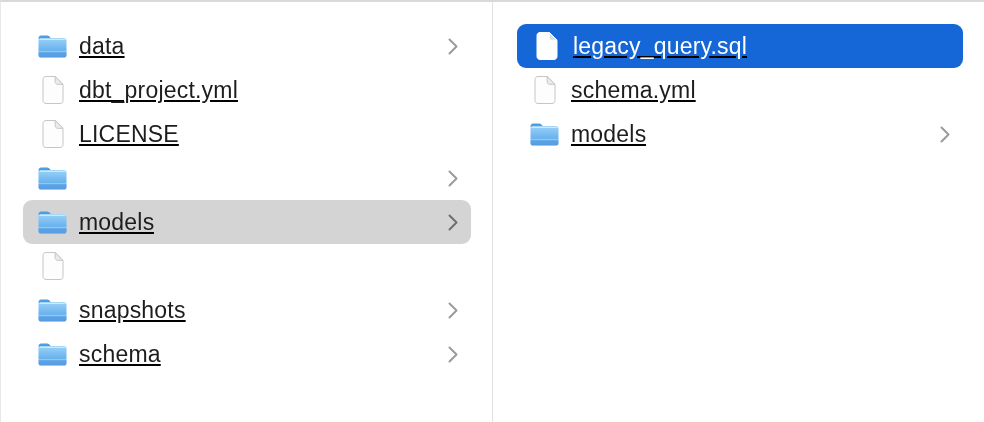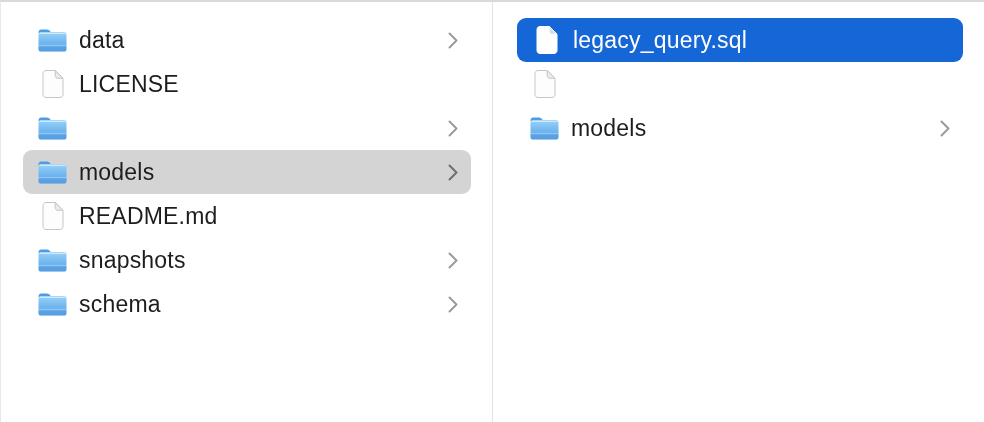--- a/index.html
+++ b/index.html
@@ -2,21 +2,21 @@
 <html><head>
 <meta charset="utf-8">
 <style>
   html,body{margin:0;padding:0;background:#ffffff;}
   .finder{
     width:984px;height:422px;box-sizing:border-box;
     border-top:2px solid #d9d9d9;border-left:1px solid #e8e8e8;
     display:flex;background:#ffffff;overflow:hidden;
     font-family:"Liberation Sans","DejaVu Sans",sans-serif;
   }
-  .column{width:491px;box-sizing:border-box;padding-top:16px;background:#ffffff;}
+  .column{width:491px;box-sizing:border-box;padding-top:22px;background:#ffffff;text-decoration:underline;}
   .divider{width:1px;background:#e2e2e2;height:100%;}
   .row{
     height:44px;box-sizing:border-box;
     margin:0 21px 0 22px;padding:0 12px 0 14px;
     border-radius:9px;display:flex;align-items:center;
     background:transparent;
   }
   .row.sel-inactive{background:#d4d4d4;}
   .row.sel-active{background:#1566d6;margin-left:24px;}
   .icon-slot{width:31px;height:32px;display:flex;align-items:center;justify-content:center;flex:0 0 31px;}
@@ -67,20 +67,30 @@
   </svg>
         </span>
   </div>
       <div class="row sel-none">
     <span class="icon-slot">
           <svg width="24" height="30" viewBox="0 0 24 30">
     <path class="doc-body" d="M2 4.5 C2 2.8 3.3 1.5 5 1.5 H14.2 L22 9.3 V25.5 C22 27.2 20.7 28.5 19 28.5 H5 C3.3 28.5 2 27.2 2 25.5 Z"></path>
     <path class="doc-fold" d="M14.2 1.5 L22 9.3 H16.7 C15.3 9.3 14.2 8.2 14.2 6.8 Z"></path>
   </svg>
         </span>
+    <span class="label">dbt_project.yml</span>
+
+  </div>
+      <div class="row sel-none">
+    <span class="icon-slot">
+          <svg width="24" height="30" viewBox="0 0 24 30">
+    <path class="doc-body" d="M2 4.5 C2 2.8 3.3 1.5 5 1.5 H14.2 L22 9.3 V25.5 C22 27.2 20.7 28.5 19 28.5 H5 C3.3 28.5 2 27.2 2 25.5 Z"></path>
+    <path class="doc-fold" d="M14.2 1.5 L22 9.3 H16.7 C15.3 9.3 14.2 8.2 14.2 6.8 Z"></path>
+  </svg>
+        </span>
     <span class="label">LICENSE</span>
 
   </div>
       <div class="row sel-none">
     <span class="icon-slot">
           <svg width="31" height="25" viewBox="0 0 31 25">
     <path d="M1.5 7 V4.2 C1.5 2.7 2.7 1.5 4.2 1.5 H10.2 C10.9 1.5 11.6 1.8 12.1 2.3 L14.8 5 H1.5 Z" fill="#4d9de2"></path>
     <rect x="1.5" y="4" width="28" height="19.5" rx="2.6" fill="url(#folderGrad)"></rect>
     <rect x="2.4" y="4.8" width="26.2" height="1.3" rx="0.6" fill="rgba(255,255,255,0.55)"></rect>
     <rect x="1.5" y="17.2" width="28" height="1" fill="rgba(255,255,255,0.35)"></rect>
@@ -110,21 +120,20 @@
   </svg>
         </span>
   </div>
       <div class="row sel-none">
     <span class="icon-slot">
           <svg width="24" height="30" viewBox="0 0 24 30">
     <path class="doc-body" d="M2 4.5 C2 2.8 3.3 1.5 5 1.5 H14.2 L22 9.3 V25.5 C22 27.2 20.7 28.5 19 28.5 H5 C3.3 28.5 2 27.2 2 25.5 Z"></path>
     <path class="doc-fold" d="M14.2 1.5 L22 9.3 H16.7 C15.3 9.3 14.2 8.2 14.2 6.8 Z"></path>
   </svg>
         </span>
-    <span class="label">README.md</span>
 
   </div>
       <div class="row sel-none">
     <span class="icon-slot">
           <svg width="31" height="25" viewBox="0 0 31 25">
     <path d="M1.5 7 V4.2 C1.5 2.7 2.7 1.5 4.2 1.5 H10.2 C10.9 1.5 11.6 1.8 12.1 2.3 L14.8 5 H1.5 Z" fill="#4d9de2"></path>
     <rect x="1.5" y="4" width="28" height="19.5" rx="2.6" fill="url(#folderGrad)"></rect>
     <rect x="2.4" y="4.8" width="26.2" height="1.3" rx="0.6" fill="rgba(255,255,255,0.55)"></rect>
     <rect x="1.5" y="17.2" width="28" height="1" fill="rgba(255,255,255,0.35)"></rect>
     <path d="M1.5 18.2 H29.5 V20.9 C29.5 22.3 28.3 23.5 26.9 23.5 H4.1 C2.7 23.5 1.5 22.3 1.5 20.9 Z" fill="rgba(63,133,205,0.30)"></path>
@@ -167,20 +176,21 @@
     <span class="label">legacy_query.sql</span>
 
   </div>
       <div class="row sel-none">
     <span class="icon-slot">
           <svg width="24" height="30" viewBox="0 0 24 30">
     <path class="doc-body" d="M2 4.5 C2 2.8 3.3 1.5 5 1.5 H14.2 L22 9.3 V25.5 C22 27.2 20.7 28.5 19 28.5 H5 C3.3 28.5 2 27.2 2 25.5 Z"></path>
     <path class="doc-fold" d="M14.2 1.5 L22 9.3 H16.7 C15.3 9.3 14.2 8.2 14.2 6.8 Z"></path>
   </svg>
         </span>
+    <span class="label">schema.yml</span>
 
   </div>
       <div class="row sel-none">
     <span class="icon-slot">
           <svg width="31" height="25" viewBox="0 0 31 25">
     <path d="M1.5 7 V4.2 C1.5 2.7 2.7 1.5 4.2 1.5 H10.2 C10.9 1.5 11.6 1.8 12.1 2.3 L14.8 5 H1.5 Z" fill="#4d9de2"></path>
     <rect x="1.5" y="4" width="28" height="19.5" rx="2.6" fill="url(#folderGrad)"></rect>
     <rect x="2.4" y="4.8" width="26.2" height="1.3" rx="0.6" fill="rgba(255,255,255,0.55)"></rect>
     <rect x="1.5" y="17.2" width="28" height="1" fill="rgba(255,255,255,0.35)"></rect>
     <path d="M1.5 18.2 H29.5 V20.9 C29.5 22.3 28.3 23.5 26.9 23.5 H4.1 C2.7 23.5 1.5 22.3 1.5 20.9 Z" fill="rgba(63,133,205,0.30)"></path>

